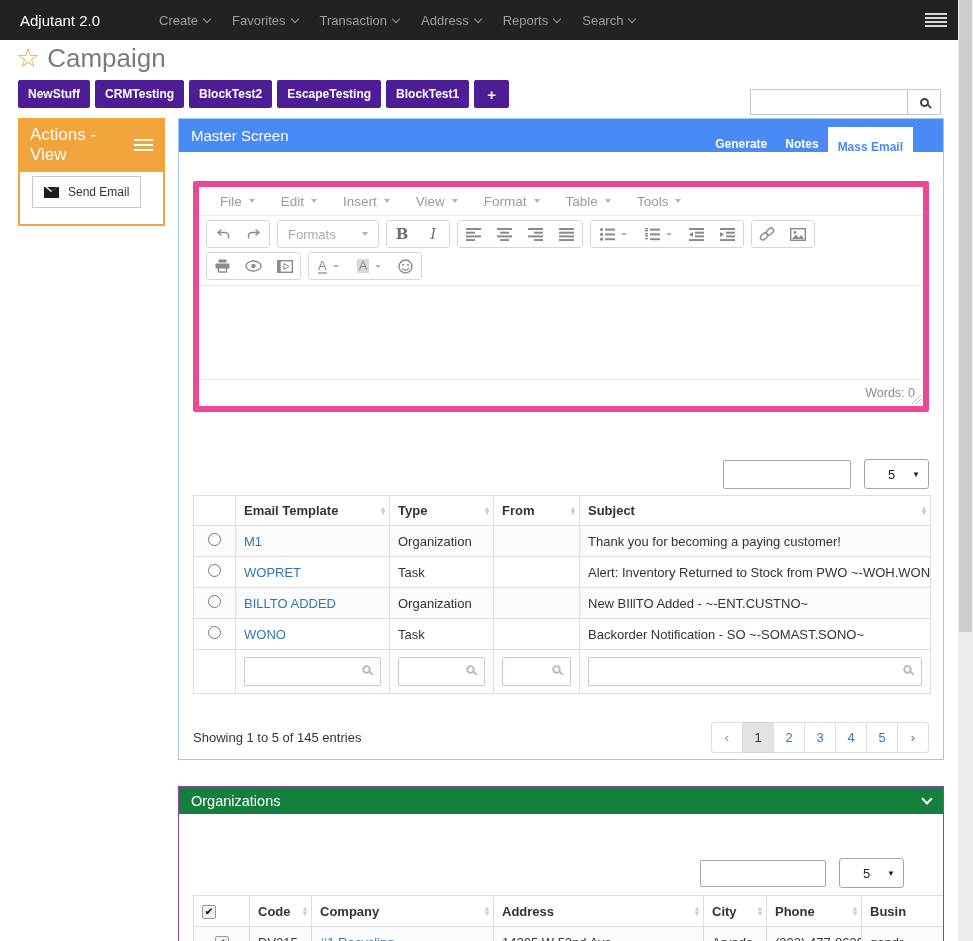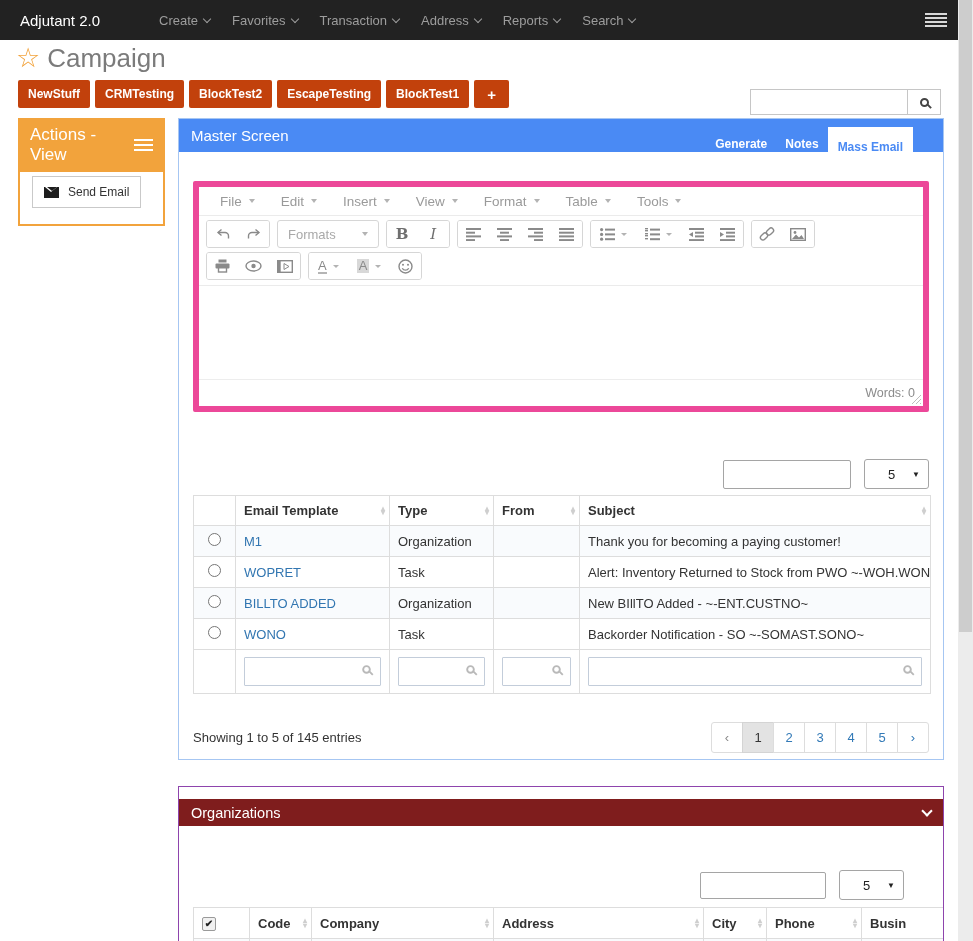--- a/index.html
+++ b/index.html
@@ -19,21 +19,21 @@
   .nav-burger { position:absolute; right:26px; top:13px; width:22px; cursor:pointer; }
   .nav-burger div { height:2px; background:#d8d8d8; margin-bottom:2px; }
 
   
   .page-title { position:absolute; top:42px; left:16px; display:flex; align-items:center; }
   .star-ic { color:#f2a33c; font-size:27px; margin-right:7px; }
   .page-title .txt { color:#7b7b7b; font-size:26px; }
 
   
   .block-tabs { position:absolute; top:80px; left:18px; display:flex; gap:5px; }
-  .block-tab { background:#c2410c; color:#fff; border:none; font-weight:bold; font-size:12px; padding:7px 10px; border-radius:2px; cursor:pointer; font-family:inherit; }
+  .block-tab { background:#4c1d95; color:#fff; border:none; font-weight:bold; font-size:12px; padding:7px 10px; border-radius:2px; cursor:pointer; font-family:inherit; }
   .block-tab.add { font-size:15px; padding:4px 13px; }
 
   
   .top-search { position:absolute; top:89px; right:32px; display:flex; }
   .top-search input { width:158px; height:26px; border:1px solid #c6c6c6; padding:0 7px; font-size:13px; outline:none; }
   .top-search button { width:33px; height:26px; background:#fff; border:1px solid #c6c6c6; border-left:none; cursor:pointer; display:flex; align-items:center; justify-content:center; }
   .mag { position:relative; width:9px; height:9px; border:2px solid #444; border-radius:50%; display:inline-block; }
   .mag::after { content:''; position:absolute; width:6px; height:2px; background:#444; transform:rotate(45deg); right:-5px; bottom:-2px; }
   .mag.light { border-color:#b9b9b9; transform:scale(.95); }
   .mag.light::after { background:#b9b9b9; }
@@ -105,21 +105,21 @@
   .grid-footer { display:flex; justify-content:space-between; align-items:center; margin:28px 14px 0; }
   .grid-info { font-size:13px; color:#333; }
   .pagination { display:flex; }
   .pg { min-width:32px; height:31px; border:1px solid #ddd; margin-left:-1px; display:flex; align-items:center; justify-content:center; font-size:13px; color:#337ab7; background:#fff; cursor:pointer; text-decoration:none; }
   .pg.prev { color:#8a8a8a; border-radius:3px 0 0 3px; }
   .pg.next { border-radius:0 3px 3px 0; }
   .pg.active { background:#e3e3e3; color:#333; border-color:#d4d4d4; }
 
   
   .orgs-panel { position:absolute; top:786px; left:178px; width:766px; height:175px; background:#fff; border:1px solid #8e44ad; overflow:hidden; }
-  .op-header { background:#7f1d1d; height:27px; color:#fff; font-size:14.5px; display:flex; align-items:center; justify-content:space-between; padding:0 12px;margin-top:12px; }
+  .op-header { background:#15803d; height:27px; color:#fff; font-size:14.5px; display:flex; align-items:center; justify-content:space-between; padding:0 12px; }
   .op-header .chev { width:8px; height:8px; border-width:2px; margin-top:-4px; cursor:pointer; }
   .op-controls { display:flex; justify-content:flex-end; align-items:center; gap:13px; margin:44px 39px 0 0; }
   table.orgs { margin:7px 0 0 14px; width:818px; }
   .cbx { width:14px; height:14px; border:1px solid #9a9a9a; border-radius:2px; background:#f1f1f1; display:inline-flex; align-items:center; justify-content:center; cursor:pointer; }
   .cbx span { font-size:10px; color:#222; line-height:10px; }
 
   svg .st { stroke:#8a8a8a; fill:none; stroke-width:1.4; }
   svg .fl { fill:#8a8a8a; }
 </style>
 </head>

